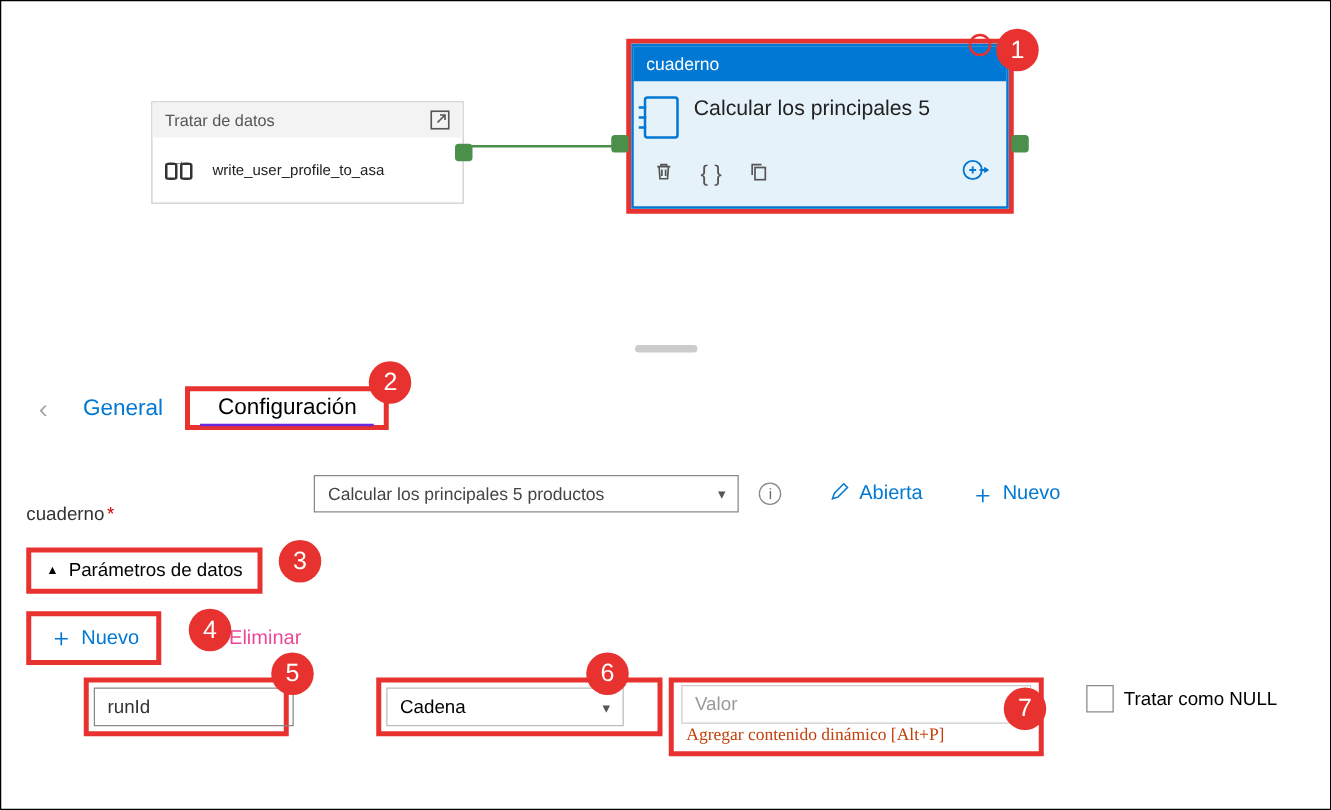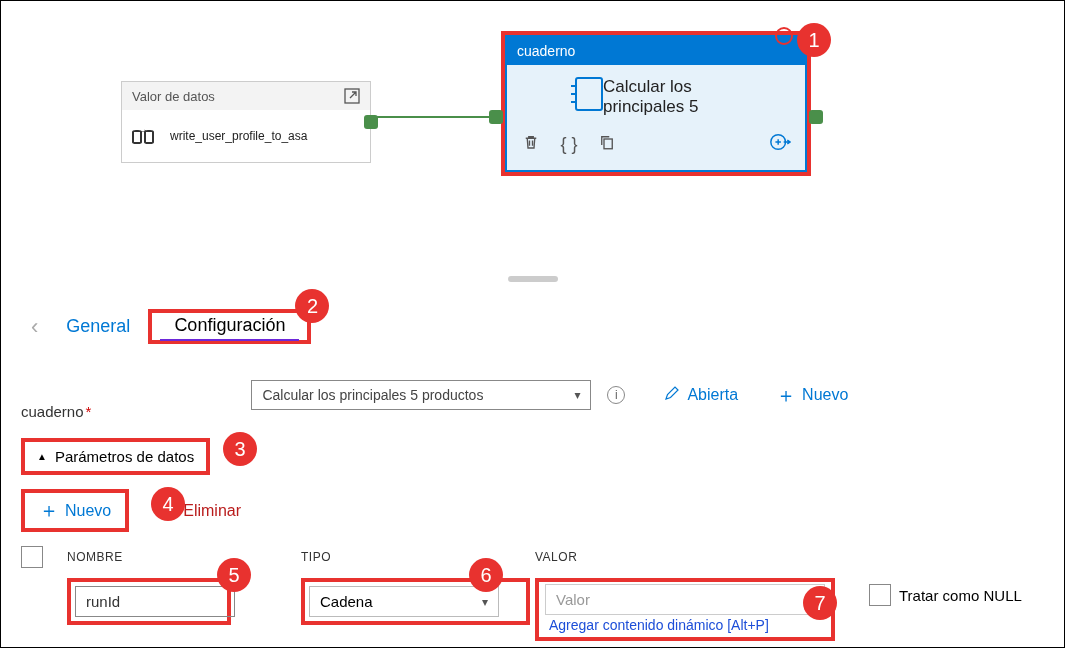--- a/index.html
+++ b/index.html
@@ -113,24 +113,24 @@
     border: 2px solid #0078d4;
     background: #e6f2fa;
   }
   .node-nb-header {
     background: #0078d4;
     color: #fff;
     font-size: 14px;
     padding: 6px 10px;
   }
   .node-nb-body {
-    padding: 12px 32px;
-    display:flex;
+    padding: 12px 8px;
+    display:flex;
+    gap: 12px;
     align-items:flex-start;
-    margin-left:36px;
   }
   .nb-icon {
     width: 28px; height: 34px;
     border: 2px solid #0078d4;
     border-radius: 3px;
     position:relative;
     flex-shrink:0;
   }
   .nb-icon::before, .nb-icon::after{
     content:"";
@@ -287,21 +287,21 @@
     align-items:center;
     gap: 24px;
   }
   .new-box{
     border:4px solid #e8322f;
     padding: 4px 14px;
     display:flex;align-items:center;gap:6px;
     color:#0078d4;font-size:16px;
   }
   .plus{font-size:20px;color:#0078d4;font-weight:300;}
-  .del{color:#b91c1c;font-size:16px;}
+  .del{color:#ec4899;font-size:16px;}
 
   .grid-head{
     margin-top: 14px;
     display:flex;
     align-items:center;
     gap: 24px;
   }
   .chk{
     width:22px;height:22px;border:1px solid #888;
   }
@@ -349,39 +349,40 @@
     padding: 2px 6px;
   }
   .val-in{
     border:1px solid #ccc;
     padding:6px 10px;
     width:280px;
     font-size:15px;
     color:#999;
   }
   .dyn-link{
-    color:#1d4ed8;
+    color:#c2410c;
     font-size:14px;
     padding: 2px 4px;
+    font-family: Liberation Serif, serif;
   }
   .null-opt{
     display:flex;align-items:center;gap:8px;
     margin-left: 10px;
     font-size:15px;
     margin-top:6px;
   }
 </style>
 </head>
 <body>
 
 <div class="canvas">
 
   <div class="node-dataflow">
     <div class="node-dataflow-header">
-      <span>Valor de datos</span>
+      <span>Tratar de datos</span>
       <span class="pop-out">
         <svg width="16" height="16" viewBox="0 0 16 16">
             <rect x="1" y="1" width="14" height="14" fill="none" stroke="#555" stroke-width="1.3"></rect>
             <path d="M6 10 L12 4 M8 4 H12 V8" fill="none" stroke="#555" stroke-width="1.3"></path>
           </svg>
       </span>
     </div>
     <div class="node-dataflow-body">
       <div class="df-icon">
         <span class="df-arrow">→</span>
@@ -475,26 +476,20 @@
 
   <div class="new-row" style="position:relative;">
     <div class="new-box">
       <span class="plus">＋</span>
       <span>Nuevo</span>
     </div>
     <span class="callout" style="left:130px;top:-2px;">4</span>
     <span class="del" style="margin-left:30px;">Eliminar</span>
   </div>
 
-  <div class="grid-head">
-    <span class="chk"></span>
-    <span class="col-h col-nombre">NOMBRE</span>
-    <span class="col-h col-tipo">TIPO</span>
-    <span class="col-h col-valor">VALOR</span>
-  </div>
 
   <div class="grid-body">
     <span class="spacer-chk"></span>
     <div style="position:relative;width:210px;">
       <div class="input-box" style="width:164px;">
         <span class="txt-in">runId</span>
       </div>
       <span class="callout" style="left:150px;top:-20px;">5</span>
     </div>
     <div style="position:relative;width:210px;">

